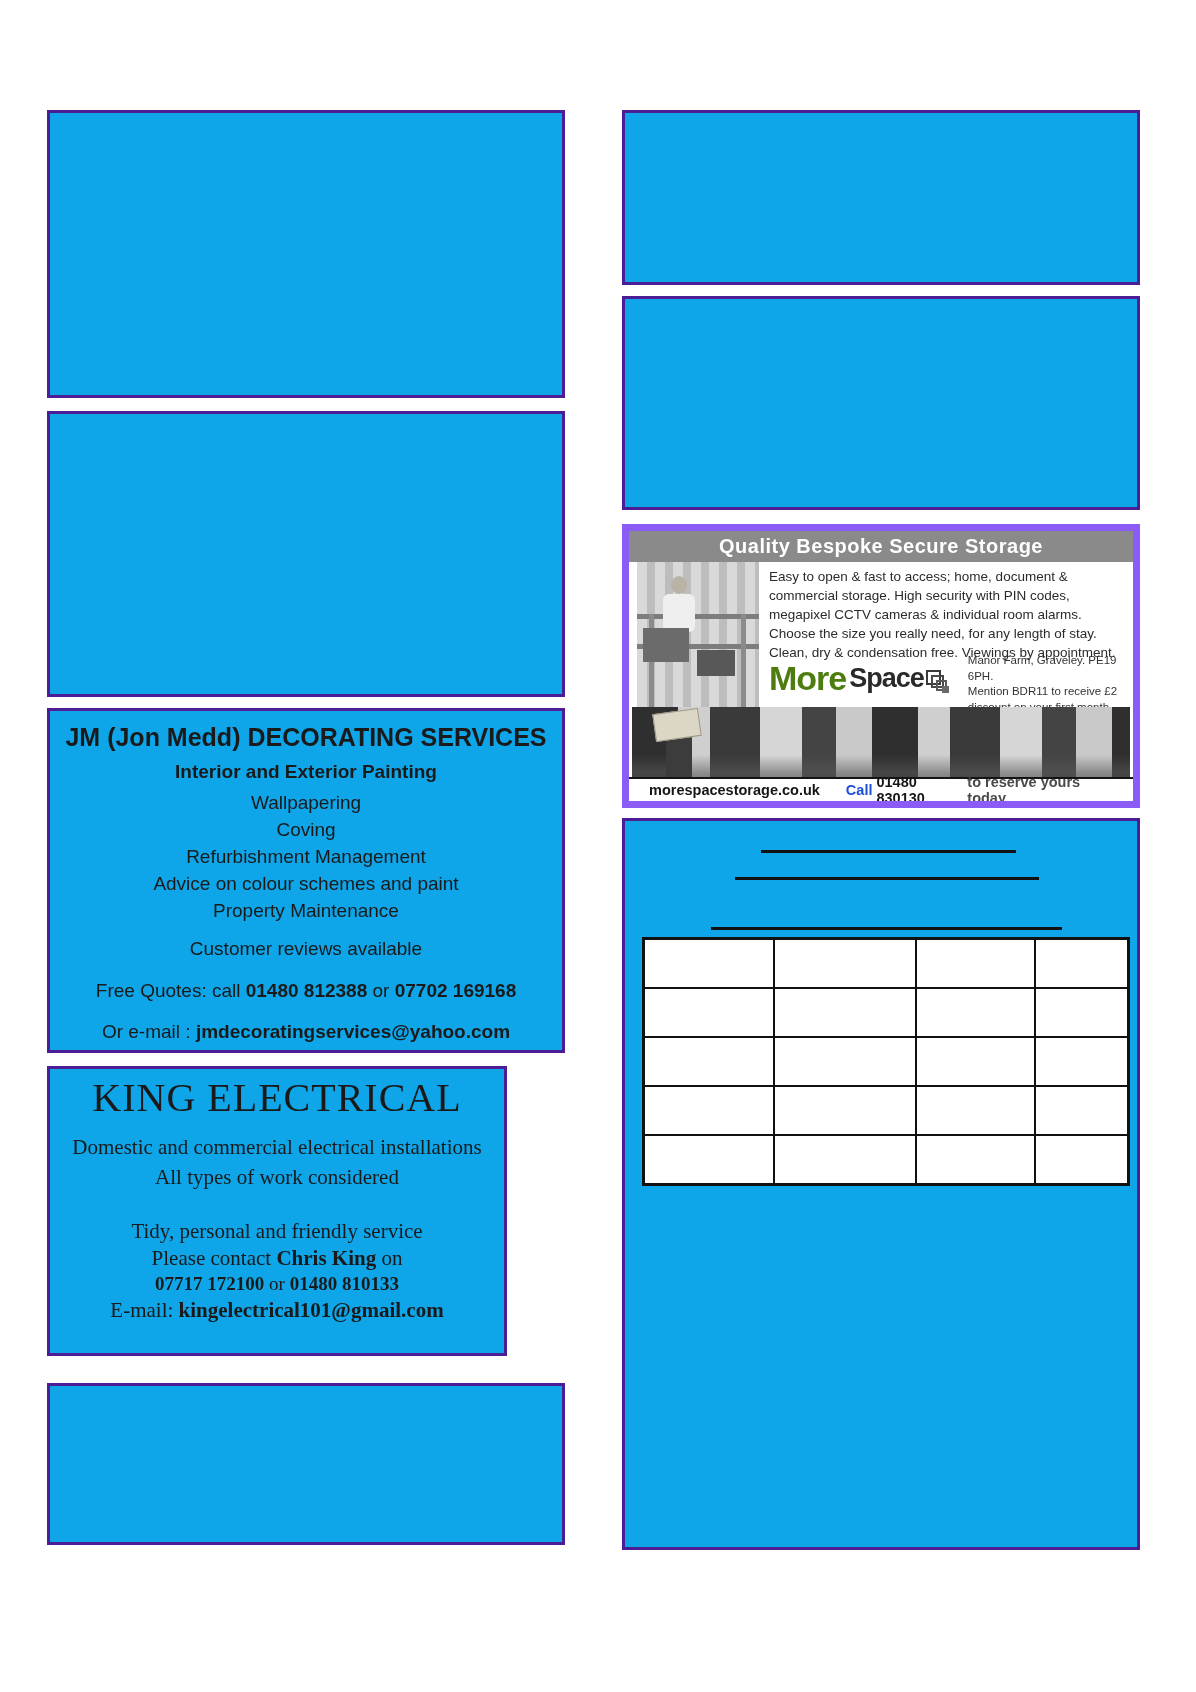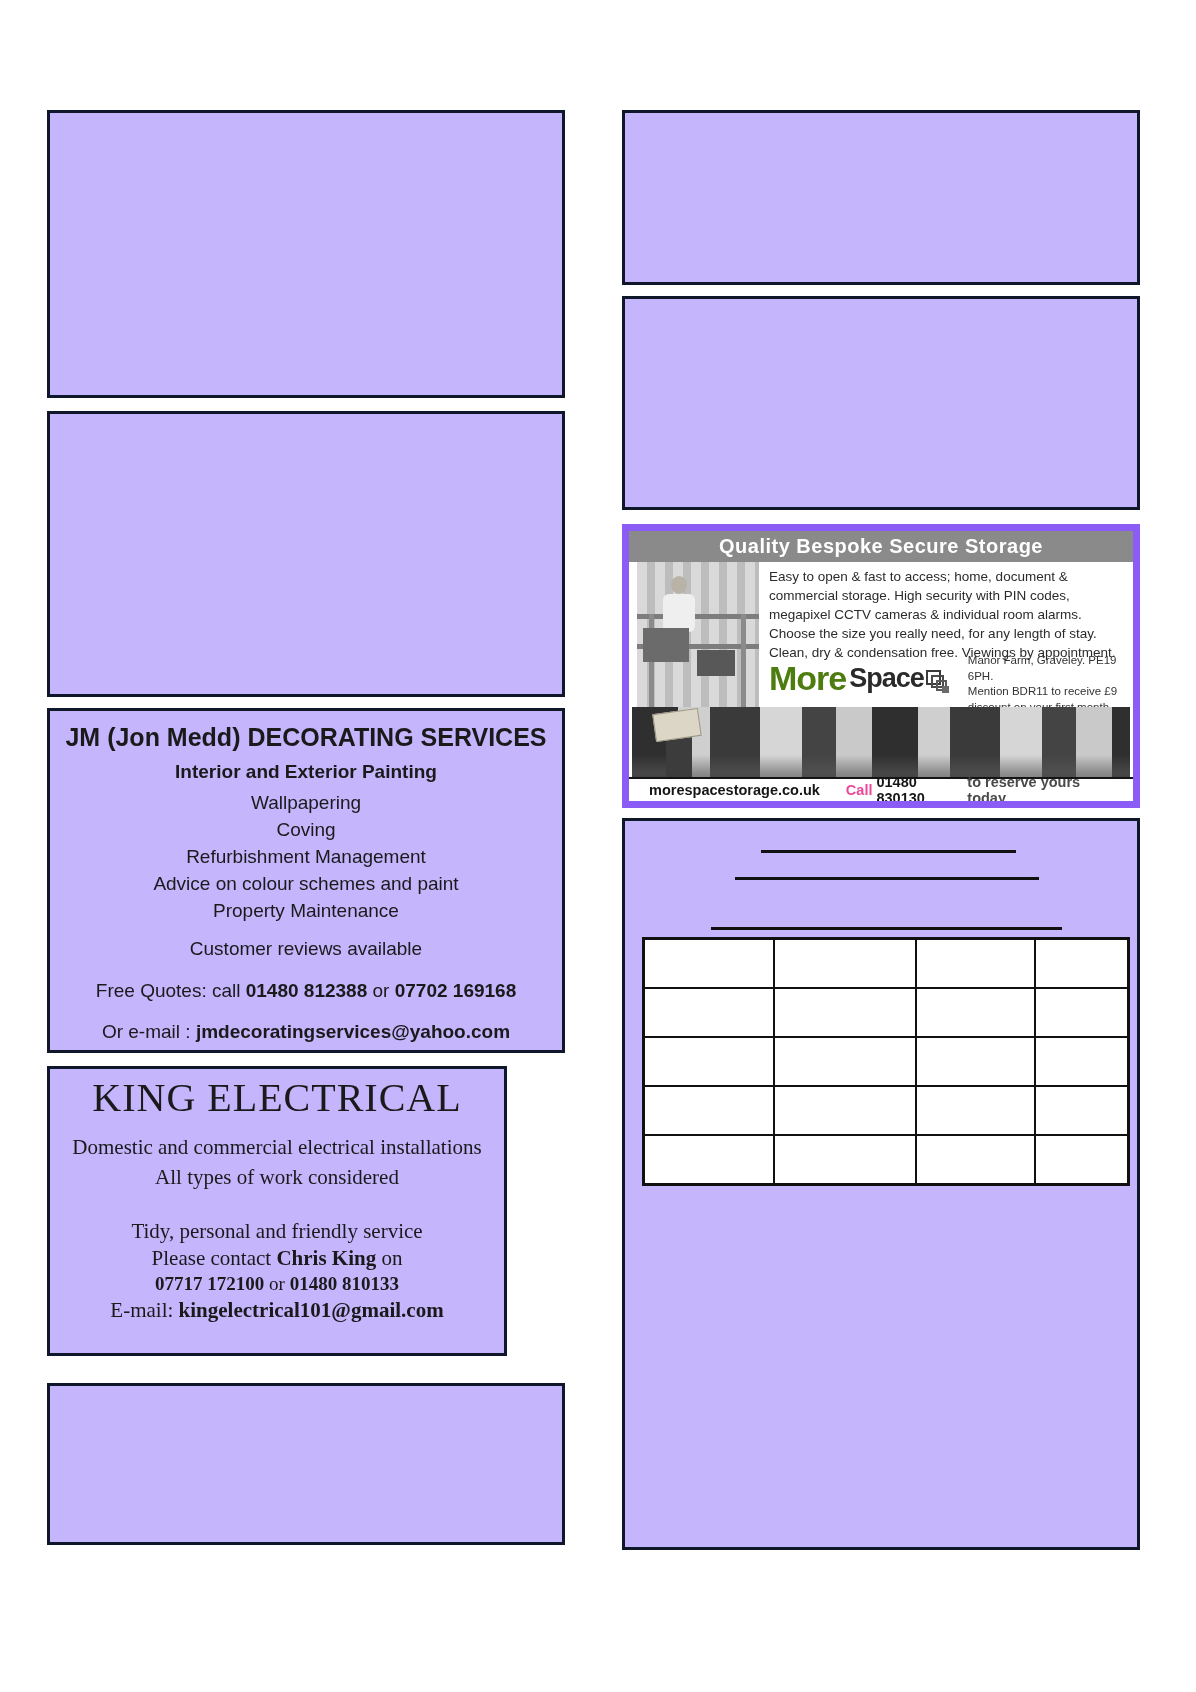--- a/index.html
+++ b/index.html
@@ -1,20 +1,20 @@
 <!DOCTYPE html>
 <html><head>
 <meta charset="utf-8">
 <style>
   html,body{margin:0;padding:0;background:#ffffff;}
   .page{
     position:relative;width:1196px;height:1692px;background:#ffffff;
     font-family:"Liberation Sans",sans-serif;color:#1a1a1a;overflow:hidden;
   }
-  .box{position:absolute;background:#c4b5fd;border:3px solid #0f172a;box-sizing:border-box;}
+  .box{position:absolute;background:#0ea5e9;border:3px solid #4c1d95;box-sizing:border-box;}
 
   
   .jm-ad{left:47px;top:708px;width:518px;height:345px;text-align:center;}
   .jm-title{font-size:25px;font-weight:700;line-height:36px;margin-top:8px;}
   .jm-sub{font-size:19px;font-weight:700;line-height:34px;}
   .jm-item{font-size:19px;line-height:27px;}
   .jm-reviews{font-size:19px;line-height:27px;margin-top:11px;}
   .jm-quotes{font-size:19px;line-height:27px;margin-top:15px;}
   .jm-email{font-size:19px;line-height:27px;margin-top:14px;}
   .b{font-weight:700;}
@@ -56,21 +56,21 @@
   .ms-strip{position:absolute;left:3px;right:3px;top:176px;height:87px;
     background:
       linear-gradient(180deg,rgba(0,0,0,0) 0 55%,rgba(90,90,90,.55) 75%,rgba(60,60,60,.8) 100%),
       repeating-linear-gradient(90deg,#2f2f2f 0 46px,#cfcfcf 46px 78px,#3a3a3a 78px 128px,#d6d6d6 128px 170px,#444444 170px 204px,#c9c9c9 204px 240px);
   }
   .ms-strip .figure{position:absolute;left:34px;top:8px;width:26px;height:70px;background:#3c3c3c;border-radius:6px 6px 0 0;}
   .ms-strip .carry-box{position:absolute;left:22px;top:4px;width:44px;height:26px;background:#dcd6c6;transform:rotate(-8deg);border:1px solid #9b9584;}
   .ms-bottombar{position:absolute;left:0;right:0;bottom:0;height:22px;background:#ffffff;border-top:2px solid #141414;
     display:flex;align-items:center;padding:0 20px;font-size:14.5px;color:#3a3a3a;}
   .ms-bottombar .site{font-weight:700;color:#161616;}
-  .ms-bottombar .call{margin-left:26px;font-weight:600;color:#ec4899;}
+  .ms-bottombar .call{margin-left:26px;font-weight:600;color:#1d4ed8;}
   .ms-bottombar .phone{font-weight:800;color:#161616;margin:0 4px;}
   .ms-bottombar .tail{font-weight:600;color:#4a4a4a;}
 
   
   .form-box{left:622px;top:818px;width:518px;height:732px;}
   .blank-line{position:absolute;height:3px;background:#111111;}
   .bl-1{left:136px;top:29px;width:255px;}
   .bl-2{left:110px;top:56px;width:304px;}
   .bl-3{left:86px;top:106px;width:351px;}
   .grid-table{position:absolute;left:17px;top:116px;display:grid;border:2px solid #111111;}
@@ -136,21 +136,21 @@
         <span class="space">Space</span>
         <svg width="30" height="28" viewBox="0 0 30 28">
           <rect x="1" y="1" width="13" height="13" fill="none" stroke="#3a3a3a" stroke-width="2"></rect>
           <rect x="6" y="6" width="11" height="11" fill="none" stroke="#4a4a4a" stroke-width="2"></rect>
           <rect x="11" y="11" width="9" height="9" fill="none" stroke="#5a5a5a" stroke-width="2"></rect>
           <rect x="16" y="16" width="7" height="7" fill="#6a6a6a"></rect>
         </svg>
       </div>
       <div class="ms-address">
         <div>Manor Farm, Graveley. PE19 6PH.</div>
-        <div>Mention BDR11 to receive £9</div>
+        <div>Mention BDR11 to receive £2</div>
         <div>discount on your first month.</div>
       </div>
     </div>
     <div class="ms-strip">
       <div class="figure"></div>
       <div class="carry-box"></div>
     </div>
     <div class="ms-bottombar">
       <span class="site">morespacestorage.co.uk</span>
       <span class="call">Call </span>

